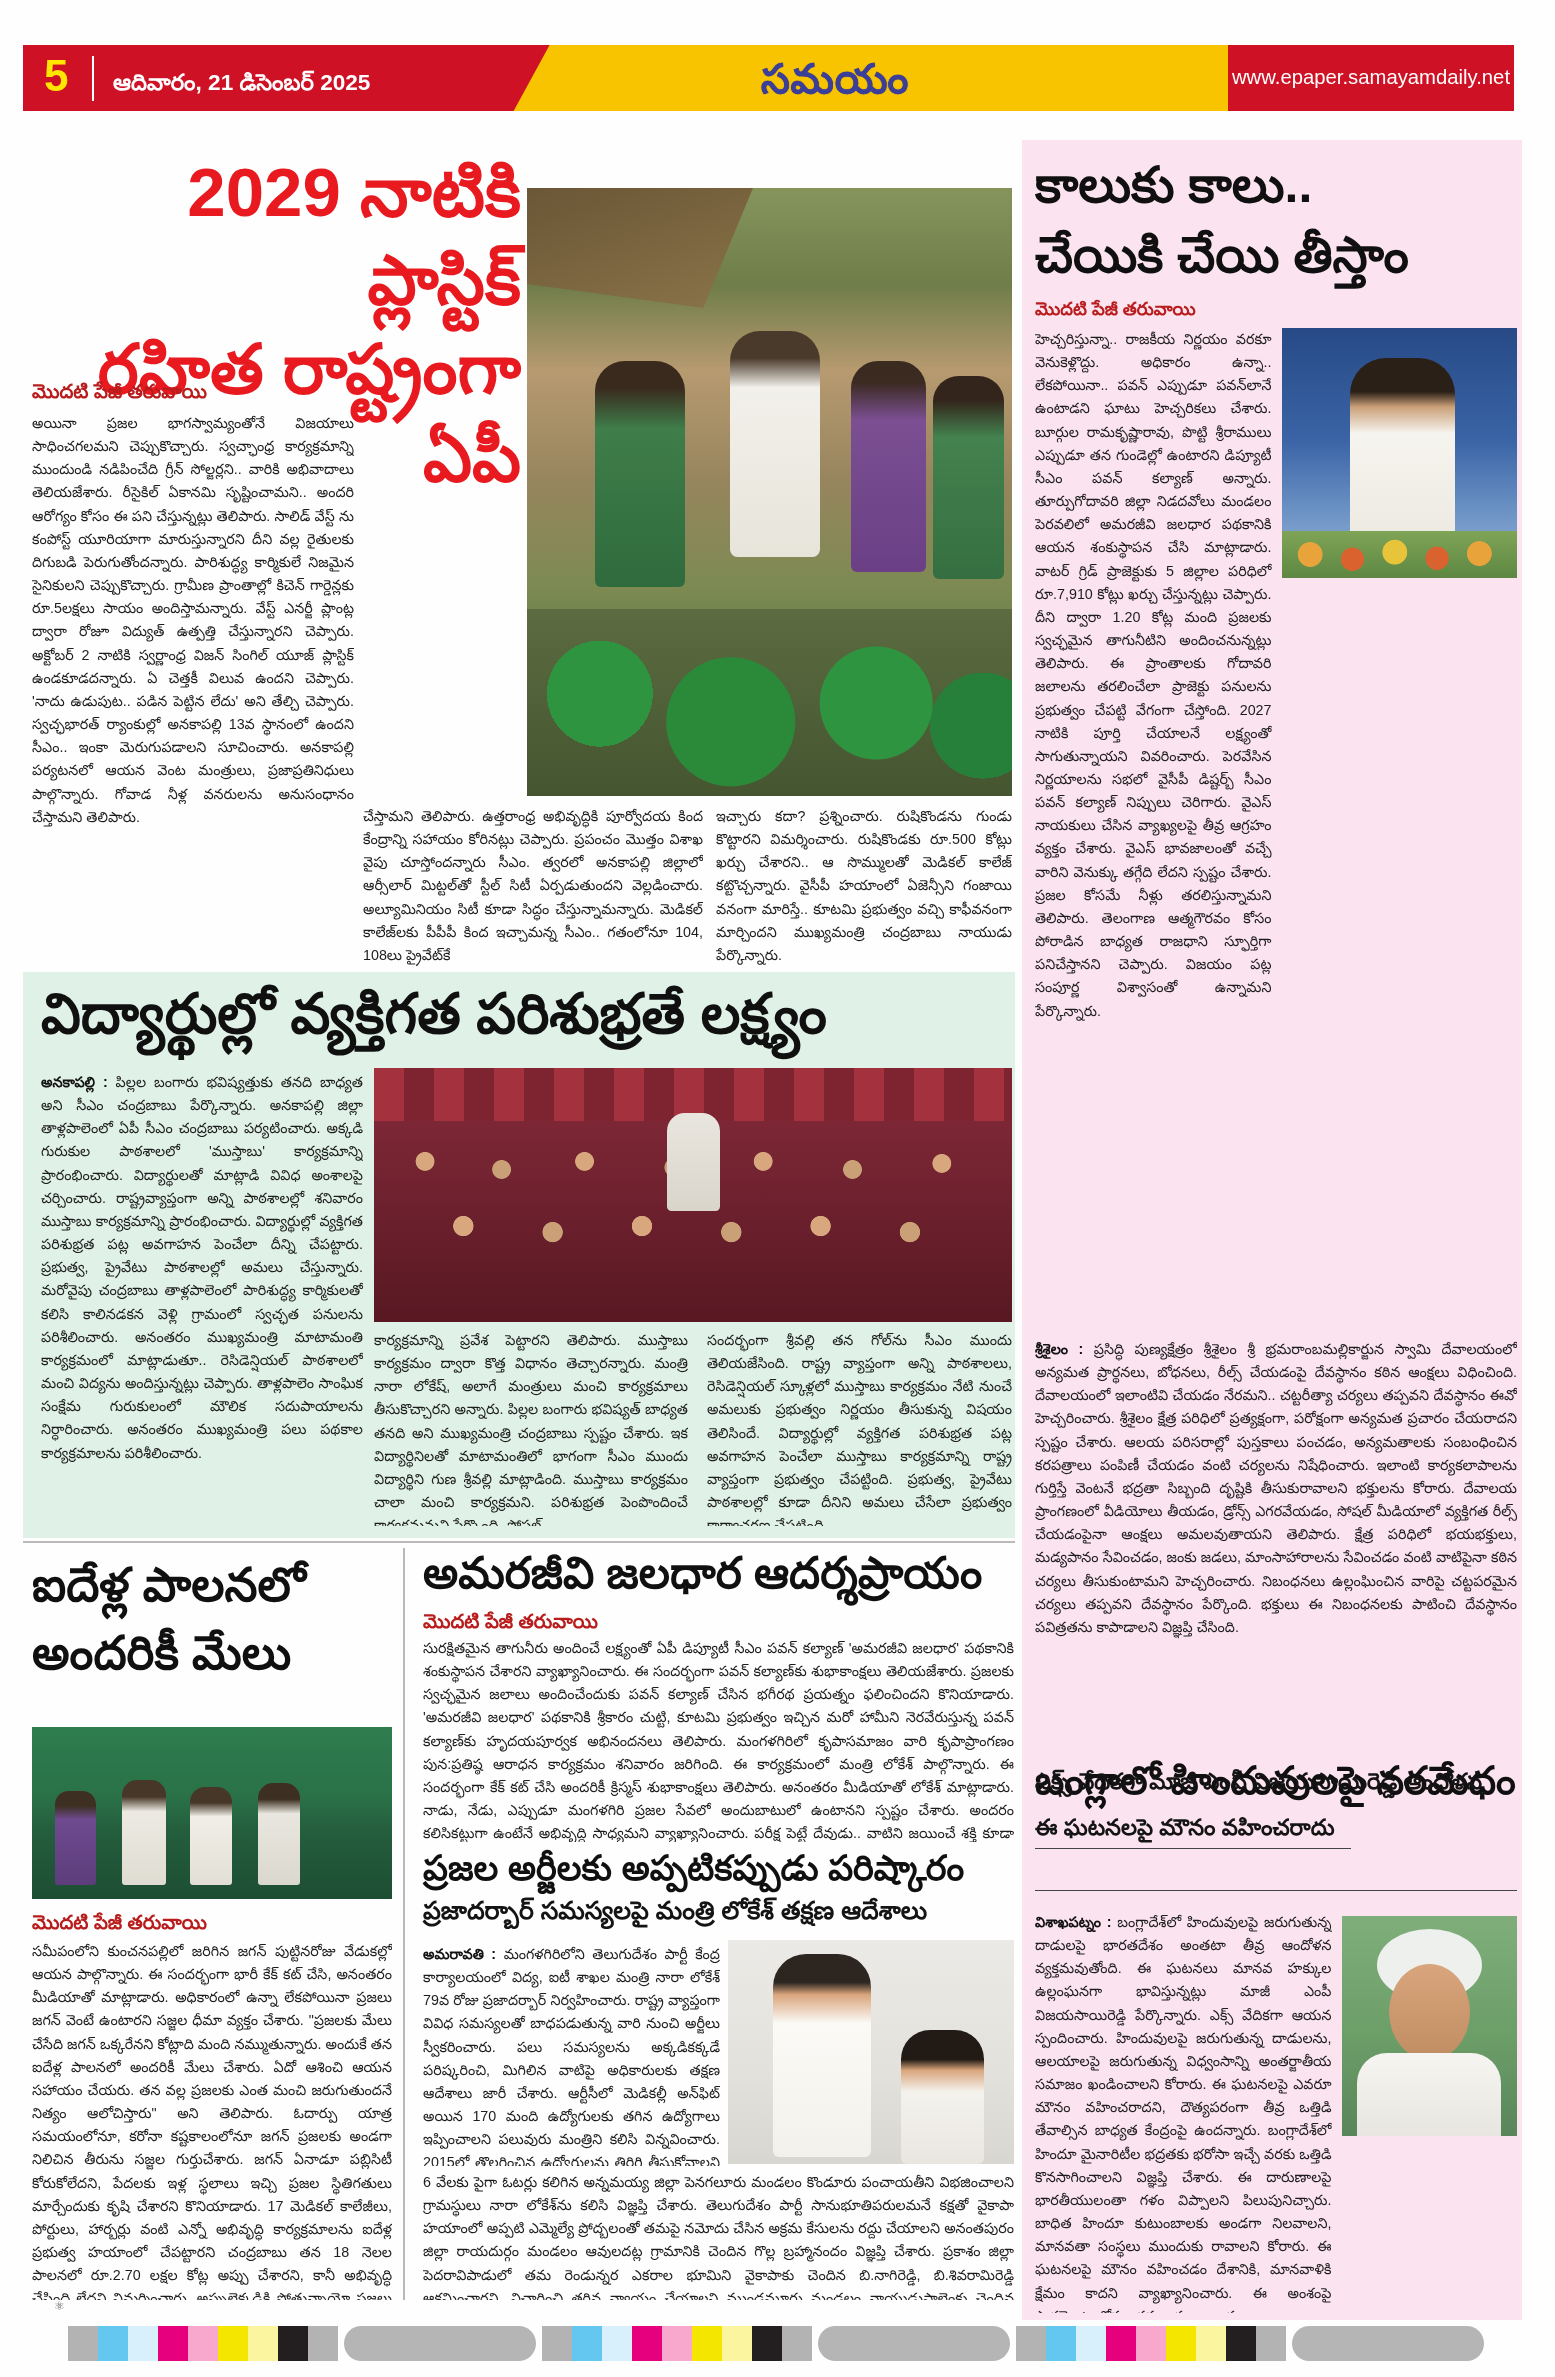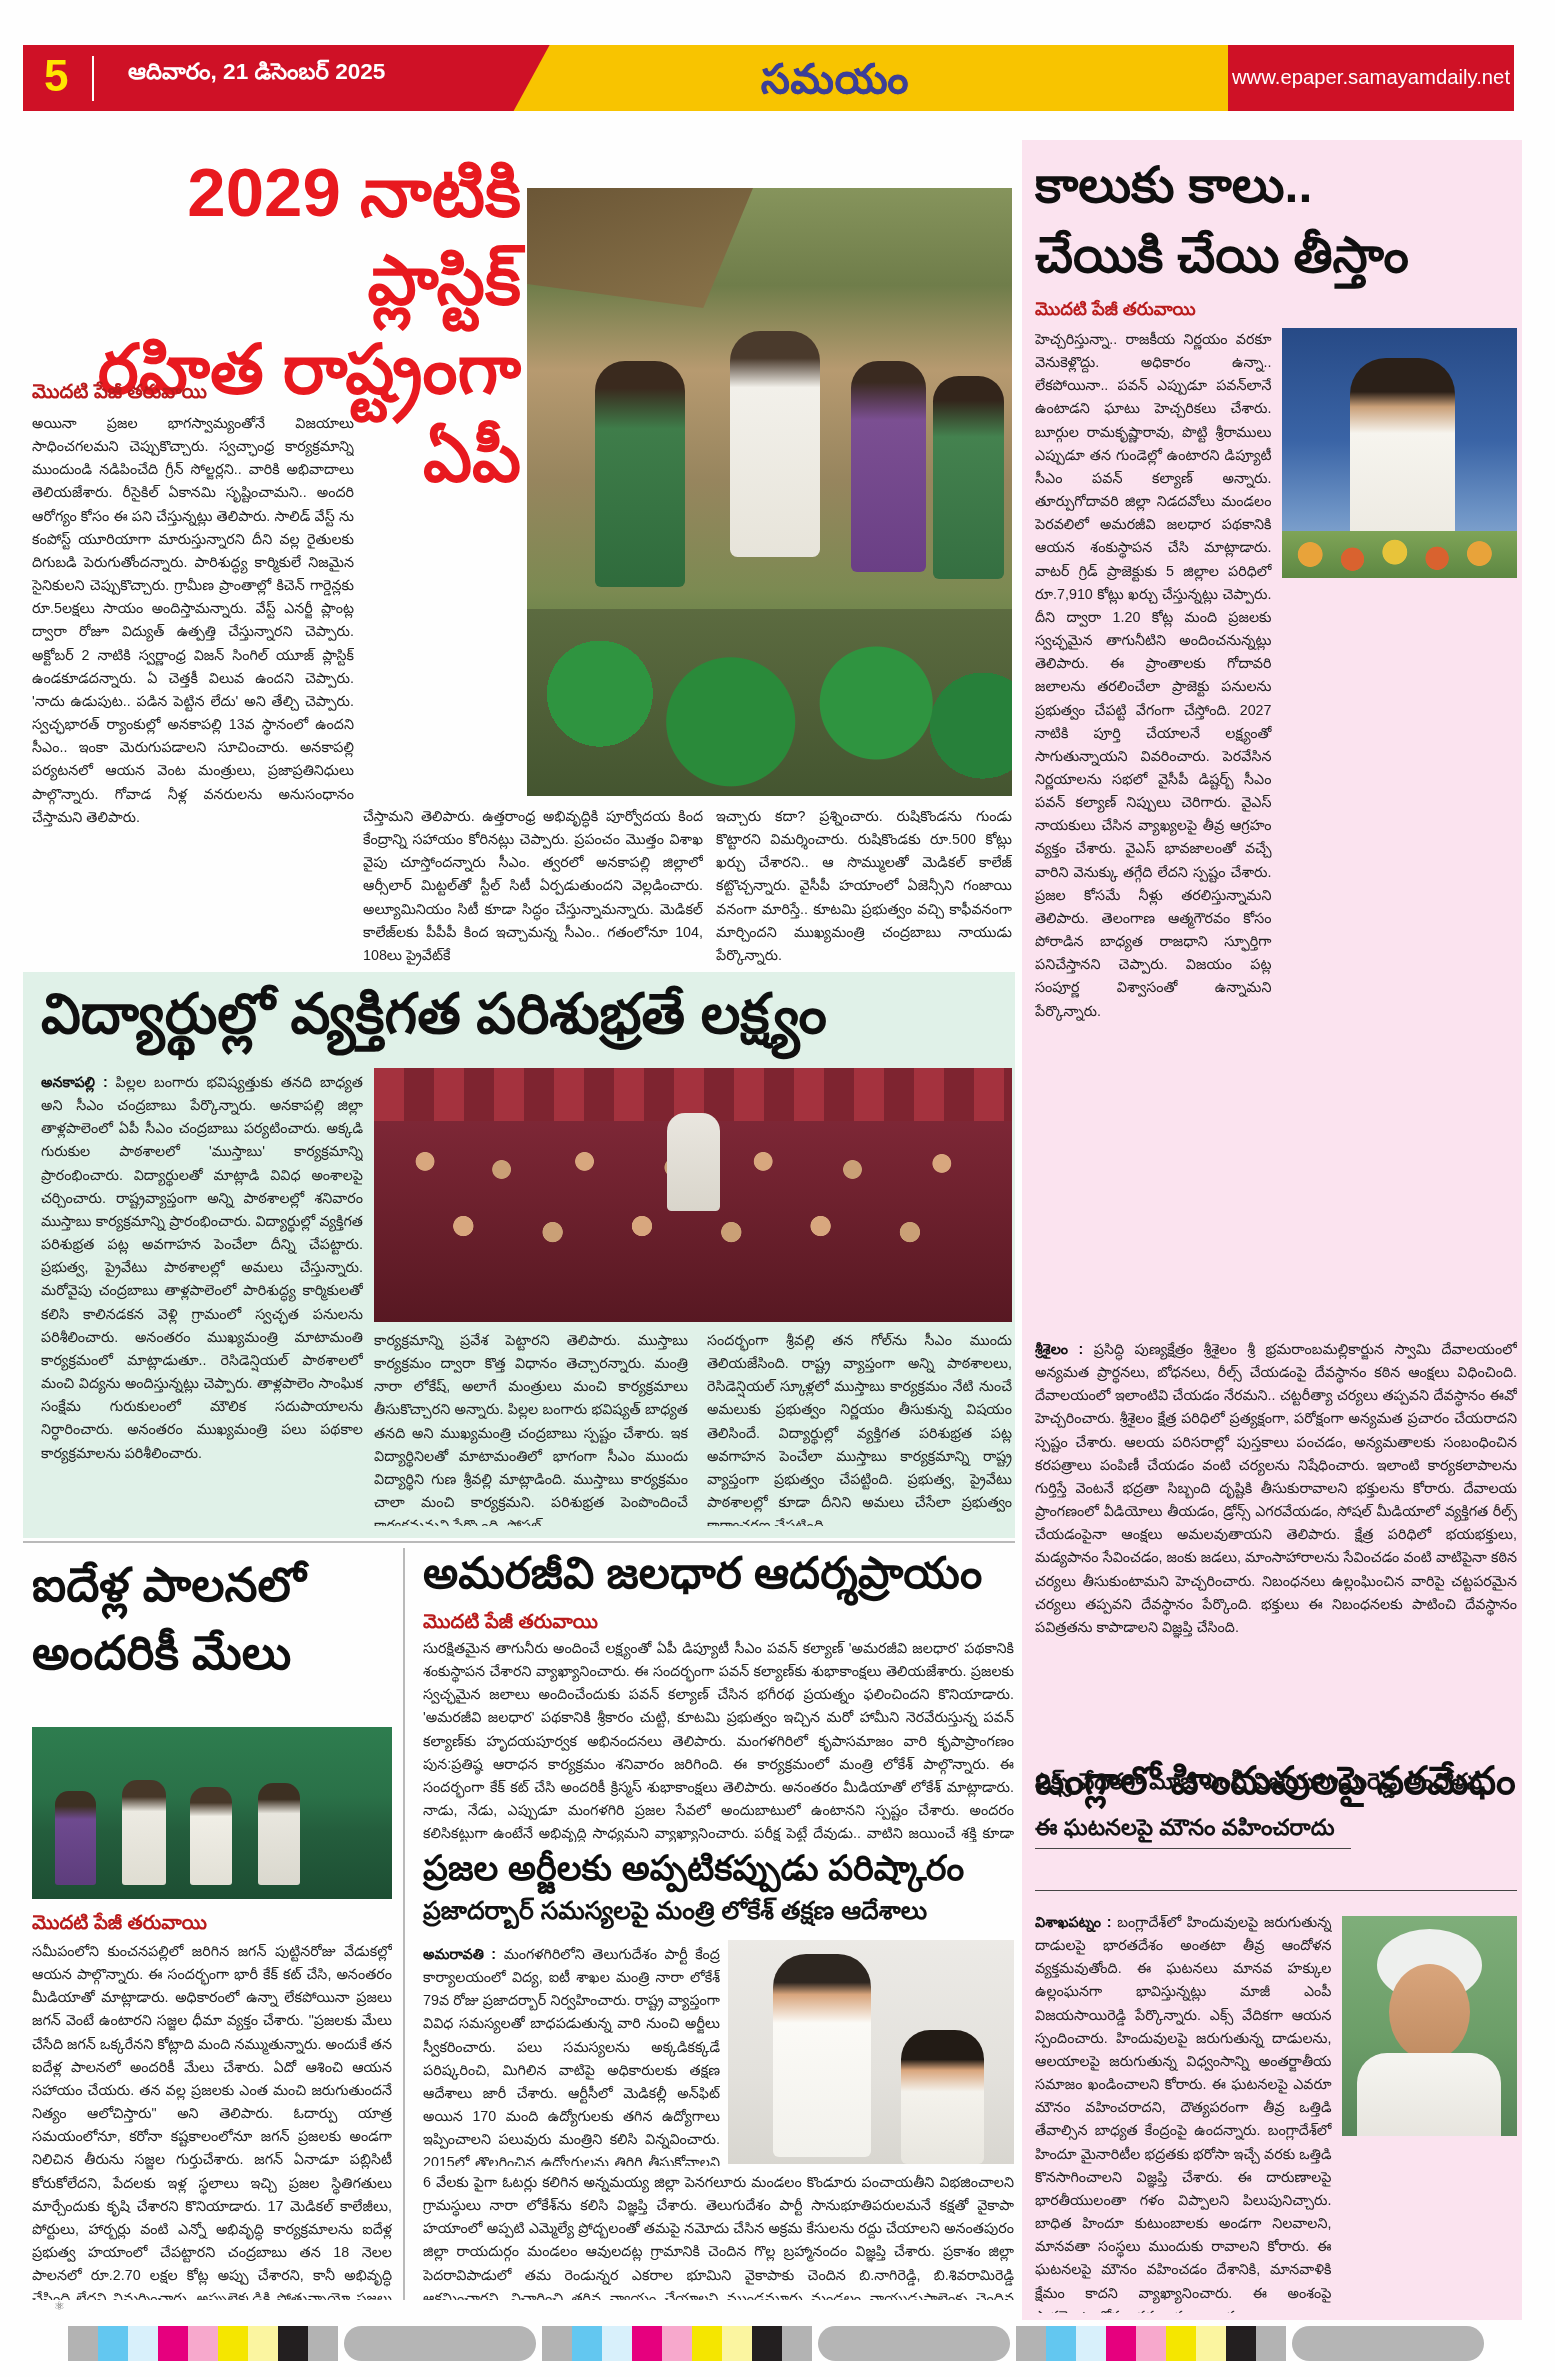--- a/index.html
+++ b/index.html
@@ -40,21 +40,21 @@
 <body>
 
 <div id="page">
 
   <div class="abs" id="hdr-yellow" style="left:482px;top:45px;width:749px;height:66px;"></div>
   <div class="abs" id="hdr-left" style="left:22.6px;top:45px;width:527px;height:66px;"></div>
   <div class="abs" id="hdr-right" style="left:1228px;top:45px;width:286px;height:66px;"></div>
 
   <div class="abs" id="pageno" style="left:44px;top:51px;">5</div>
   <div class="abs" id="hdr-sep" style="left:92px;top:56px;height:45px;"></div>
-  <div class="abs" id="hdr-date" style="left:113px;top:59px;margin-left:15px;">ఆదివారం, 21 డిసెంబర్ 2025</div>
+  <div class="abs" id="hdr-date" style="left:113px;top:70px;">ఆదివారం, 21 డిసెంబర్ 2025</div>
   <div class="abs" id="masthead" style="left:722px;top:56px;width:226px;text-align:center;">సమయం</div>
   <div class="abs" id="website" style="left:1228px;top:66px;width:286px;text-align:center;">www.epaper.samayamdaily.net</div>
 
   <div class="abs" id="pink-col" style="left:1022px;top:140px;width:500px;height:2180px;"></div>
 
   <div class="abs hl-red" style="left:24px;top:149px;width:497px;font-size:69px;line-height:1.28;">
     <div>2029 నాటికి ప్లాస్టిక్</div>
     <div>రహిత రాష్ట్రంగా ఏపీ</div>
   </div>
 

